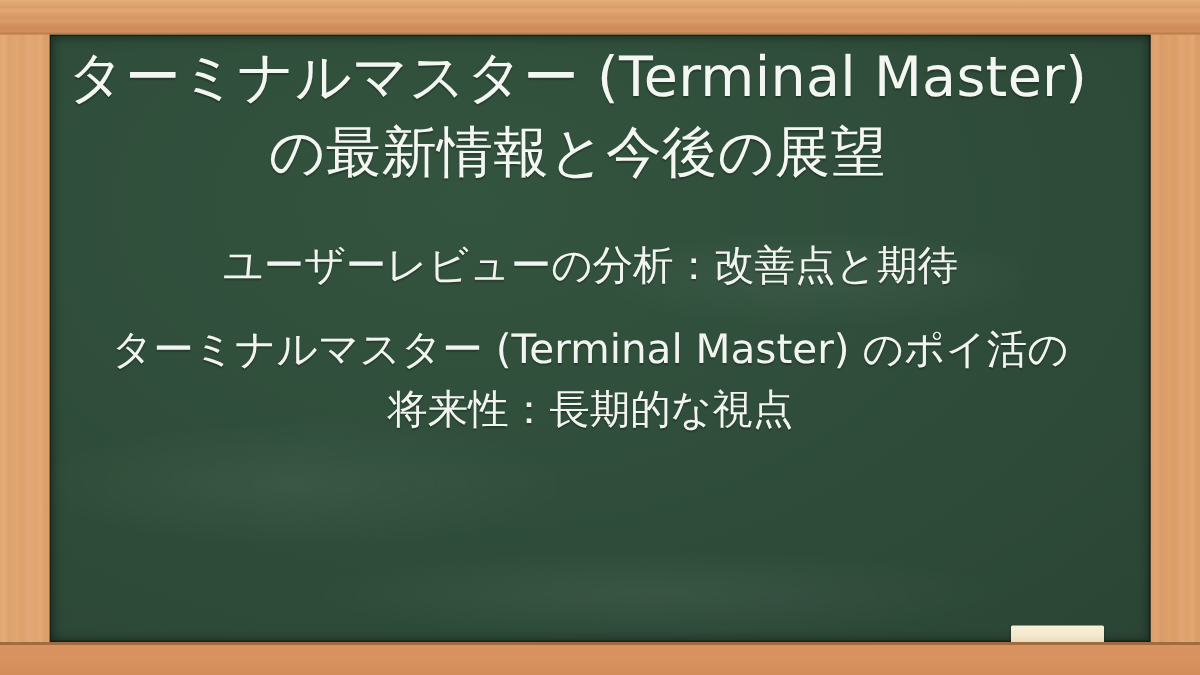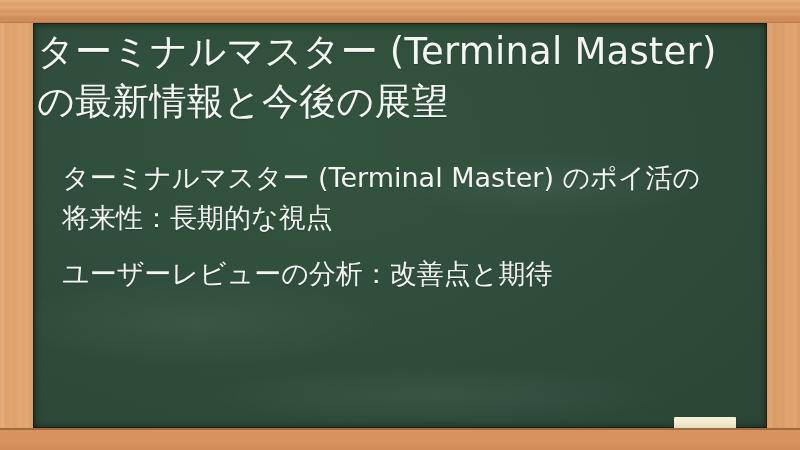--- a/index.html
+++ b/index.html
@@ -13,20 +13,21 @@
   }
 
   
   .card {
     position: relative;
     width: 800px;
     height: 450px;
     overflow: hidden;
     box-sizing: border-box;
     background: #d9955f;
+    text-align: center;
   }
 
   
   .frame-wood {
     position: absolute;
     inset: 0;
     background:
       repeating-linear-gradient(
         90deg,
         rgba(255,255,255,0.00) 0px,
@@ -156,22 +157,22 @@
   <div class="frame-bottom"></div>
 
   <div class="board">
     <div class="board-dust"></div>
 
     <div class="board-inner">
 
       <h1 class="headline">ターミナルマスター (Terminal Master) の最新情報と今後の展望</h1>
 
       <ul class="topic-list">
+        <li class="topic-item">ユーザーレビューの分析：改善点と期待</li>
         <li class="topic-item">ターミナルマスター (Terminal Master) のポイ活の将来性：長期的な視点</li>
-        <li class="topic-item">ユーザーレビューの分析：改善点と期待</li>
       </ul>
 
     </div>
 
     <div class="eraser"></div>
   </div>
 
 </div>
 
 </body></html>

